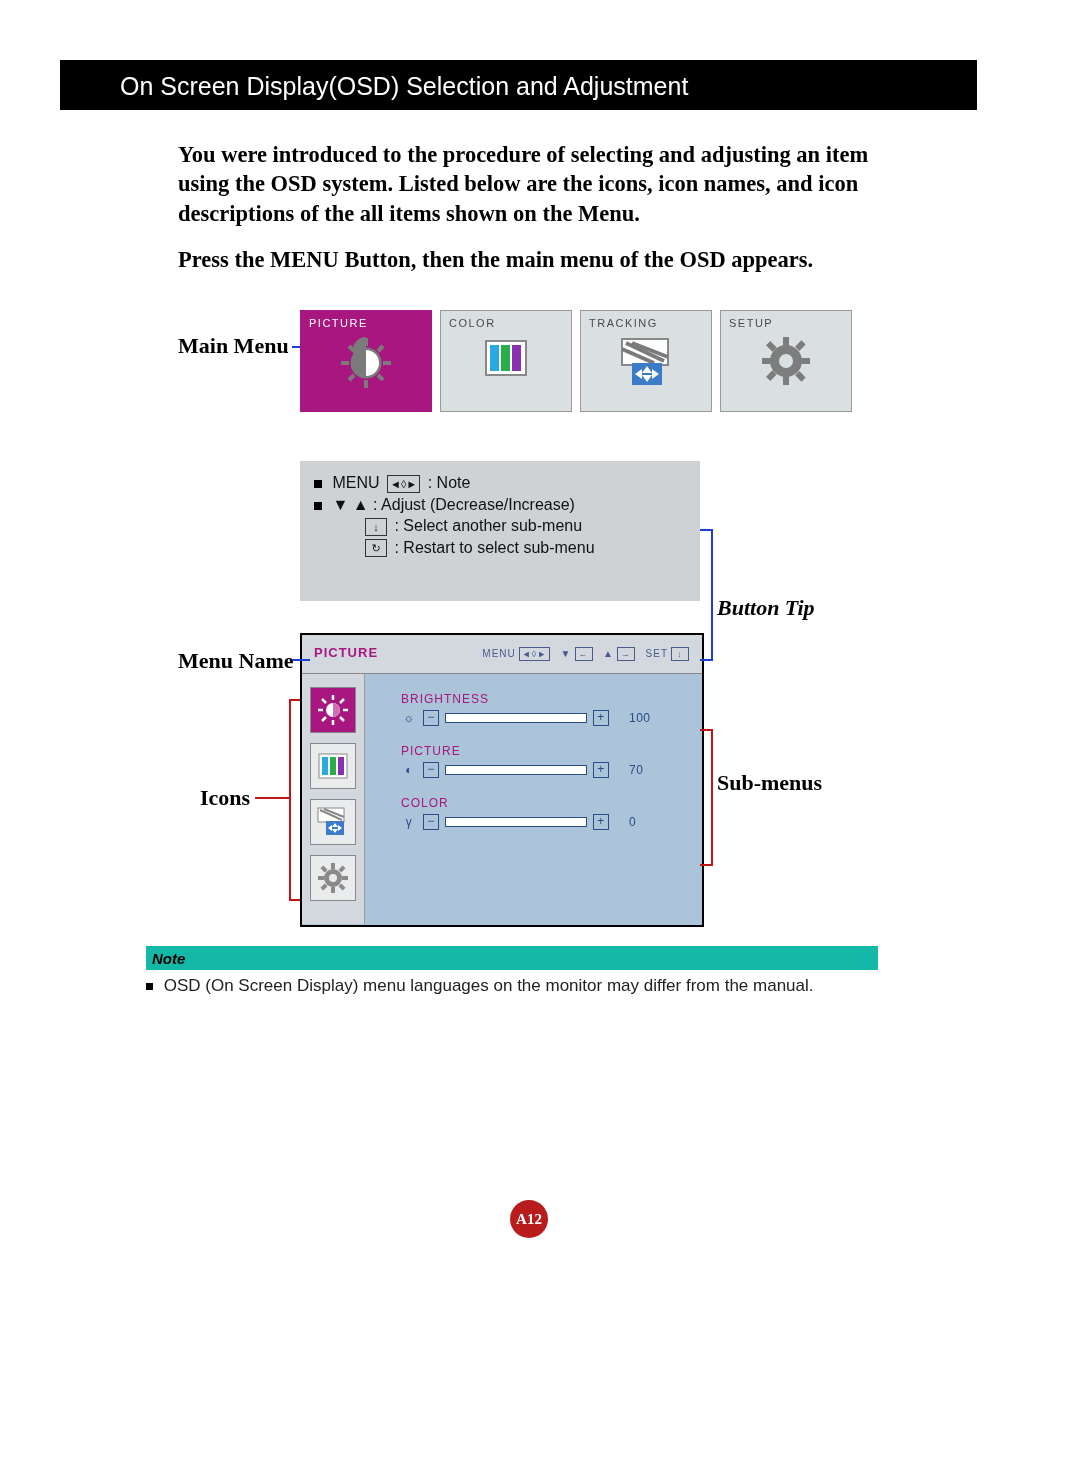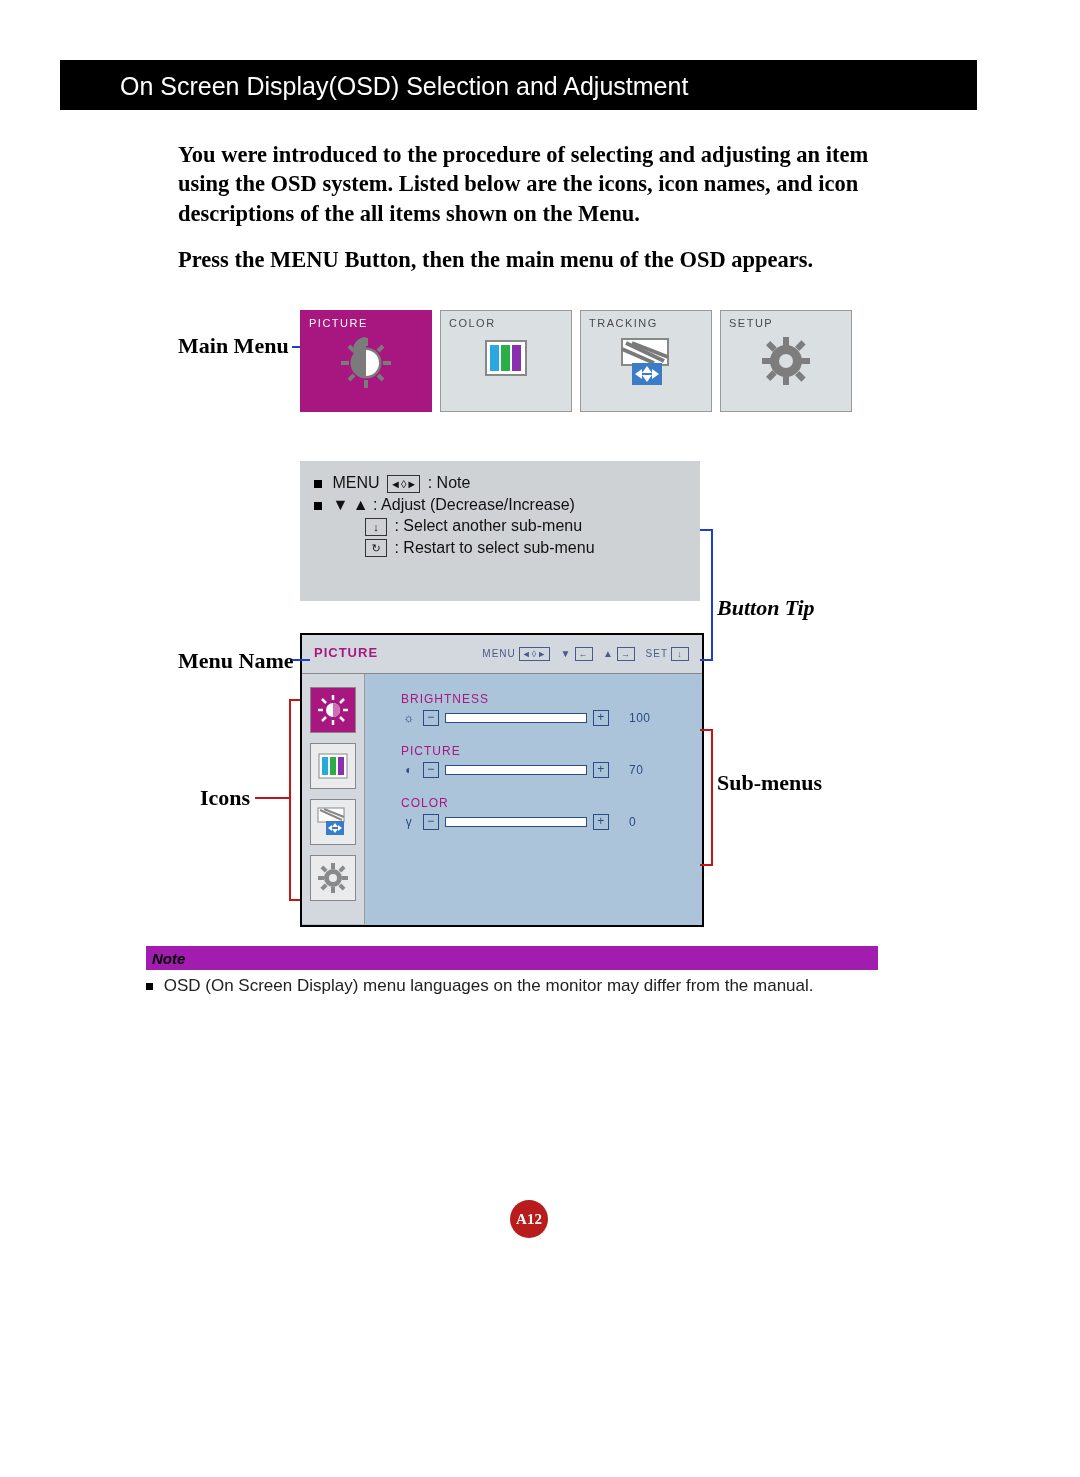--- a/index.html
+++ b/index.html
@@ -104,21 +104,21 @@
   .subrow { margin-bottom:18px;margin-left:18px; }
   .subrow .sname { color:#a7177f; font-size:12px; margin-bottom:4px; letter-spacing:1px;}
   .slider-line { display:flex; align-items:center; gap:6px; }
   .sicon { width:16px; text-align:center; color:#2a4b85; font-size:12px;}
   .minus, .plus { display:inline-block; border:1.5px solid #2a4b85; color:#2a4b85; width:14px; height:14px; font-size:12px; line-height:12px; text-align:center;}
   .track { flex:0 0 140px; height:8px; border:1px solid #2a4b85; background:linear-gradient(#fff,#fff); position:relative;}
   .sval { width:34px; text-align:left; color:#2a4b85; font-size:12px; margin-left:14px;}
 
   
   .notehdr {
-    position:absolute; left:146px; top:946px; width:732px; height:24px; background:#a21caf;
+    position:absolute; left:146px; top:946px; width:732px; height:24px; background:#14b8a6;
     font-style:italic; font-weight:bold; font-size:15px; padding:4px 0 0 6px; box-sizing:border-box;
   }
   .notetxt {
     position:absolute; left:146px; top:976px; width:740px; font-size:17px; color:#222;
   }
   .notetxt .bullet { width:7px; height:7px; }
 
   
   .pnum {
     position:absolute; left:510px; top:1200px; width:38px; height:38px; border-radius:50%;

